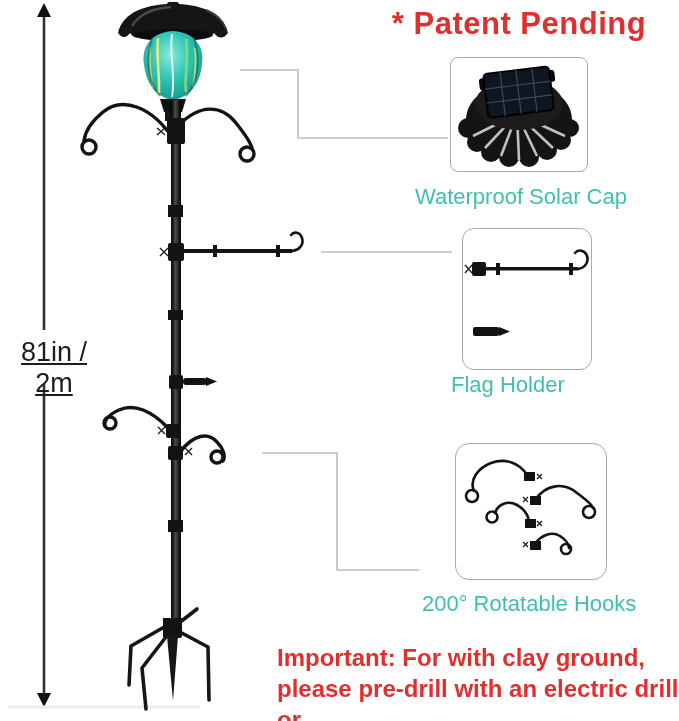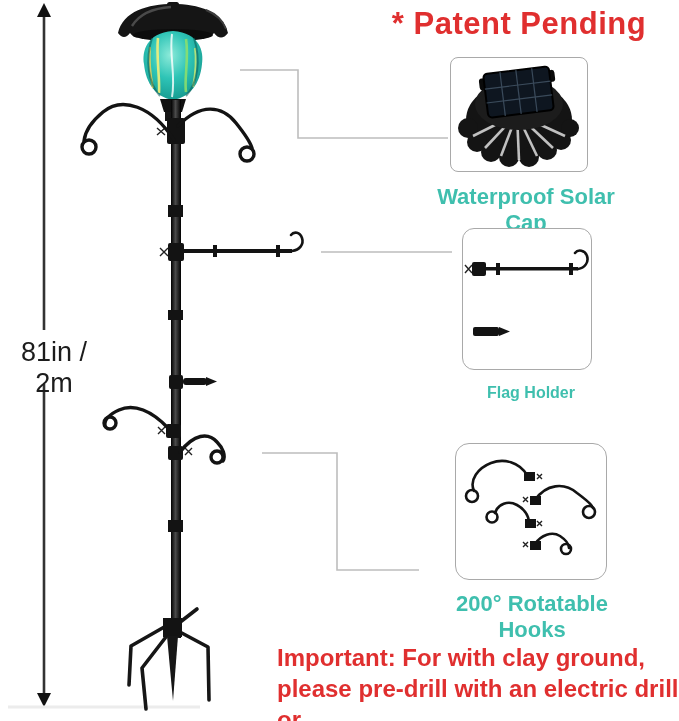--- a/index.html
+++ b/index.html
@@ -9,27 +9,27 @@
     border-radius:22px;
   }
   .scene{position:absolute;left:0;top:0;}
   .abs{position:absolute;}
   .patent{
     left:360px;top:6px;width:318px;text-align:center;
     font-size:31px;font-weight:bold;color:var(--accent-red);letter-spacing:0.5px;
   }
   .measure-label{
     left:0px;top:337px;width:108px;text-align:center;
-    font-size:27px;color:#1c1c1c;
+    font-size:27px;color:#1c1c1c;text-decoration:underline;
   }
   .feature-label{
-    text-align:center;font-weight:bold;color:var(--accent-teal);
+    font-weight:normal;color:var(--accent-teal);
   }
   .label-solar{left:415px;top:184px;width:222px;font-size:22px;}
-  .label-flag{left:451px;top:384px;width:160px;font-size:16px;}
+  .label-flag{left:451px;top:372px;width:160px;font-size:22px;}
   .label-hooks{left:422px;top:591px;width:220px;font-size:22px;}
   .thumb{
     position:absolute;background:#fff;border:1px solid var(--box-border);
     box-sizing:border-box;
   }
   .thumb-solar{left:450px;top:57px;width:138px;height:115px;border-radius:8px;}
   .thumb-flag{left:462px;top:228px;width:130px;height:142px;border-radius:12px;}
   .thumb-hooks{left:455px;top:443px;width:152px;height:137px;border-radius:14px;}
   .warning{
     left:277px;top:642px;width:402px;

